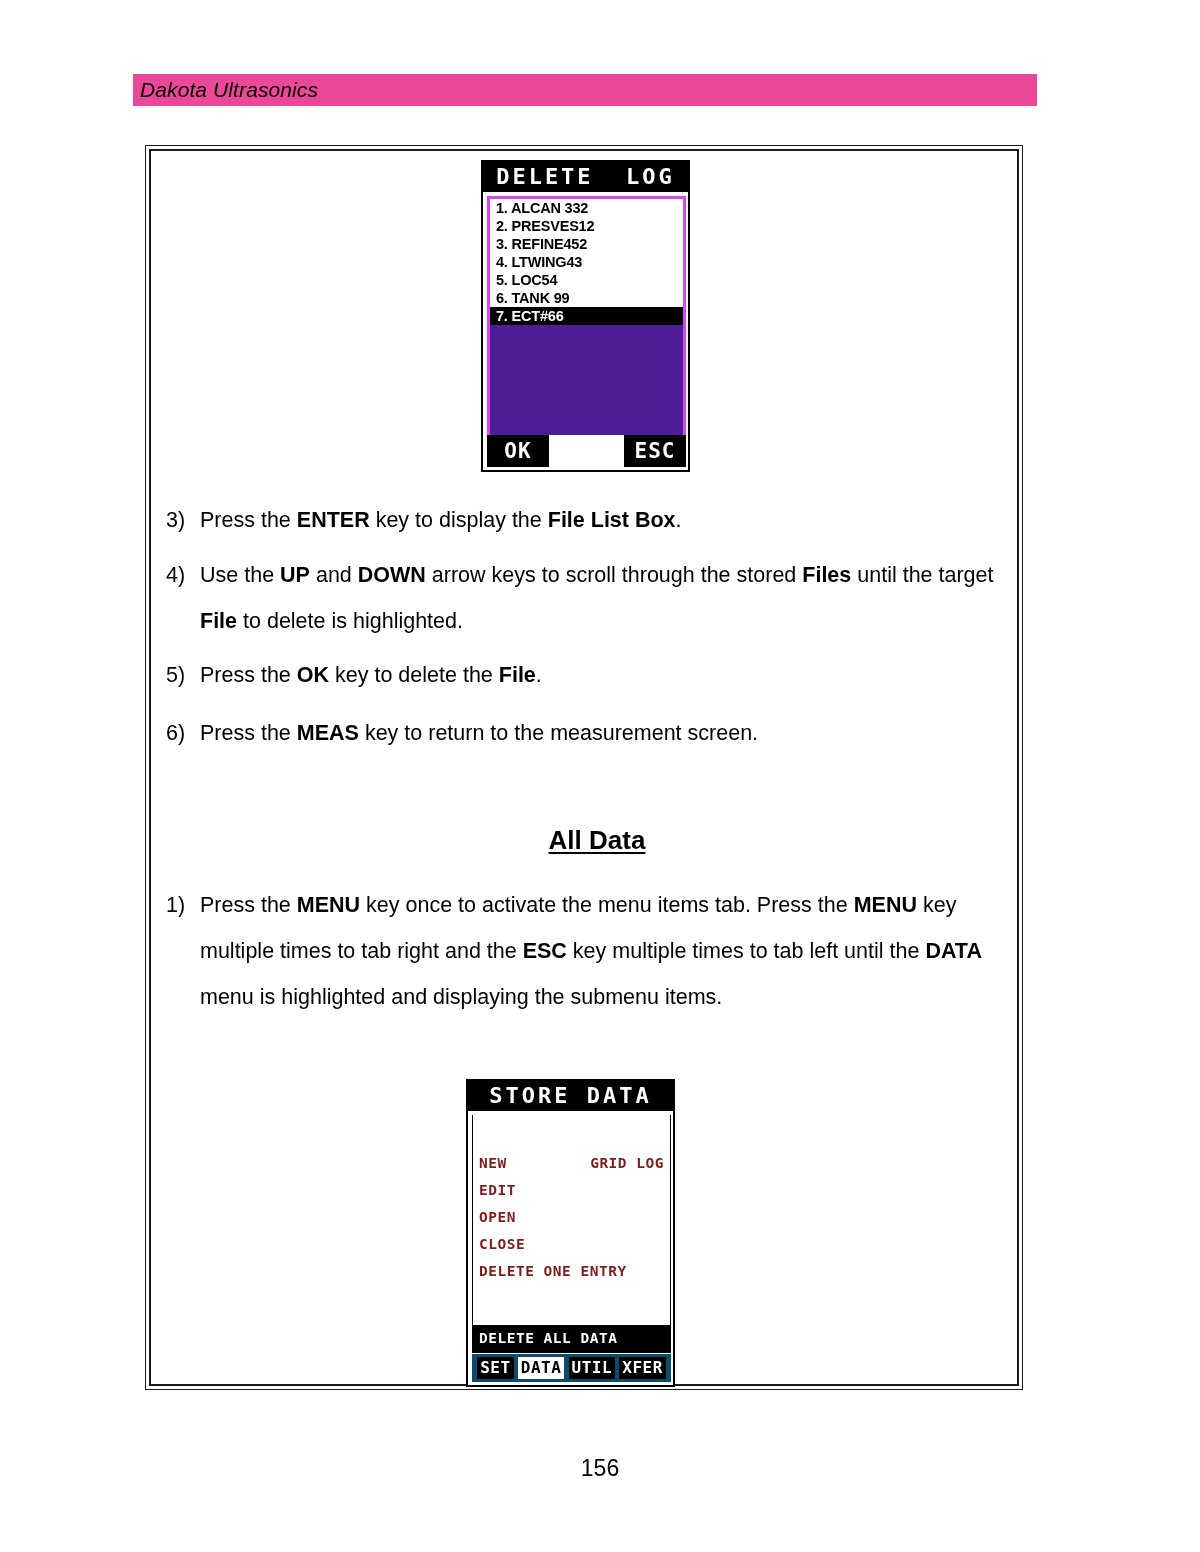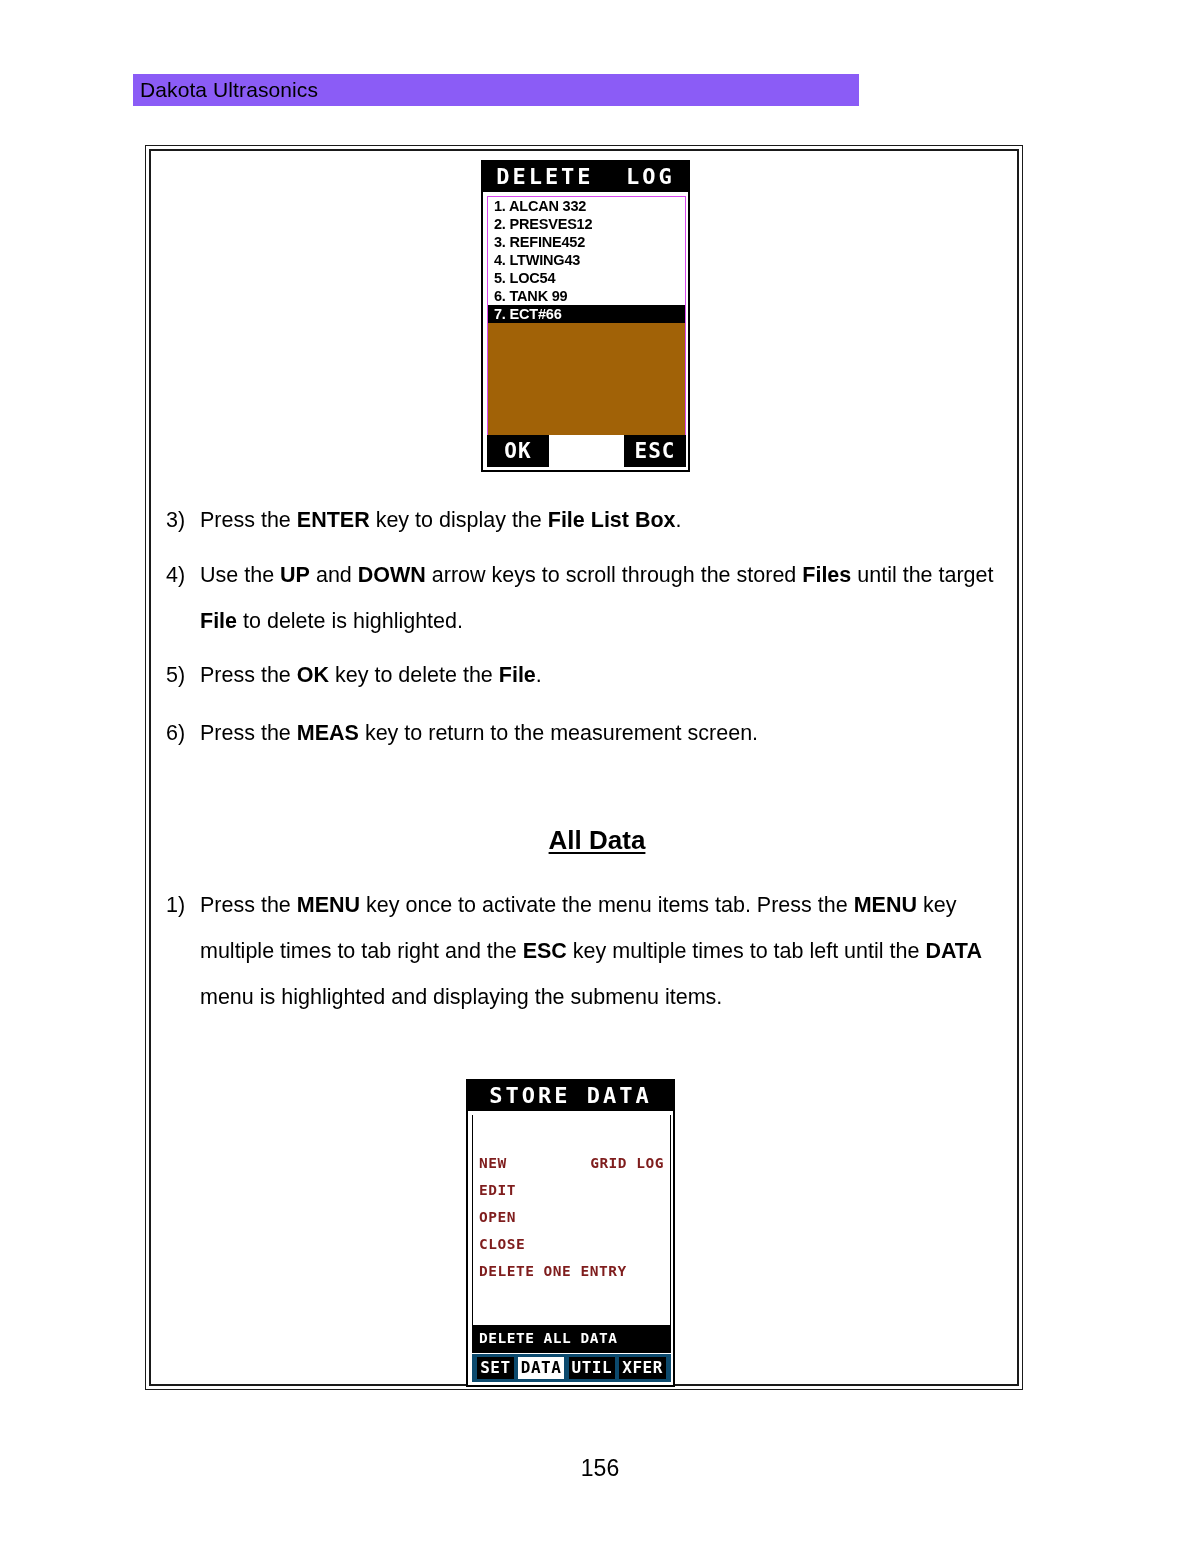--- a/index.html
+++ b/index.html
@@ -14,25 +14,26 @@
     font-family: "Liberation Sans", sans-serif;
     color: #000000;
     overflow: hidden;
   }
 
   
   #page-header {
     position: absolute;
     left: 133px;
     top: 74px;
-    width: 726px;
+    width: 904px;
     height: 32px;
-    background: #8b5cf6;
+    background: #ec4899;
     display: flex;
     align-items: center;
+    font-style: italic;
   }
   #page-header .hdr-text {
     font-size: 21px;
     font-weight: normal;
     letter-spacing: 0.1px;
     padding-left: 7px;
     color: #000;
   }
 
   
@@ -83,23 +84,23 @@
     top: 160px;
     width: 209px;
     height: 312px;
   }
   #file-list-box {
     position: absolute;
     left: 4px;
     top: 34px;
     width: 199px;
     height: 262px;
-    border: 1px solid #d946ef;
-    box-sizing: border-box;
-    background: #a16207;
+    border: 3px solid #d946ef;
+    box-sizing: border-box;
+    background: #4c1d95;
     overflow: hidden;
   }
   .file-row {
     font-family: "Liberation Sans", sans-serif;
     font-weight: bold;
     font-size: 14.5px;
     line-height: 18px;
     height: 18px;
     padding-left: 6px;
     white-space: pre;

